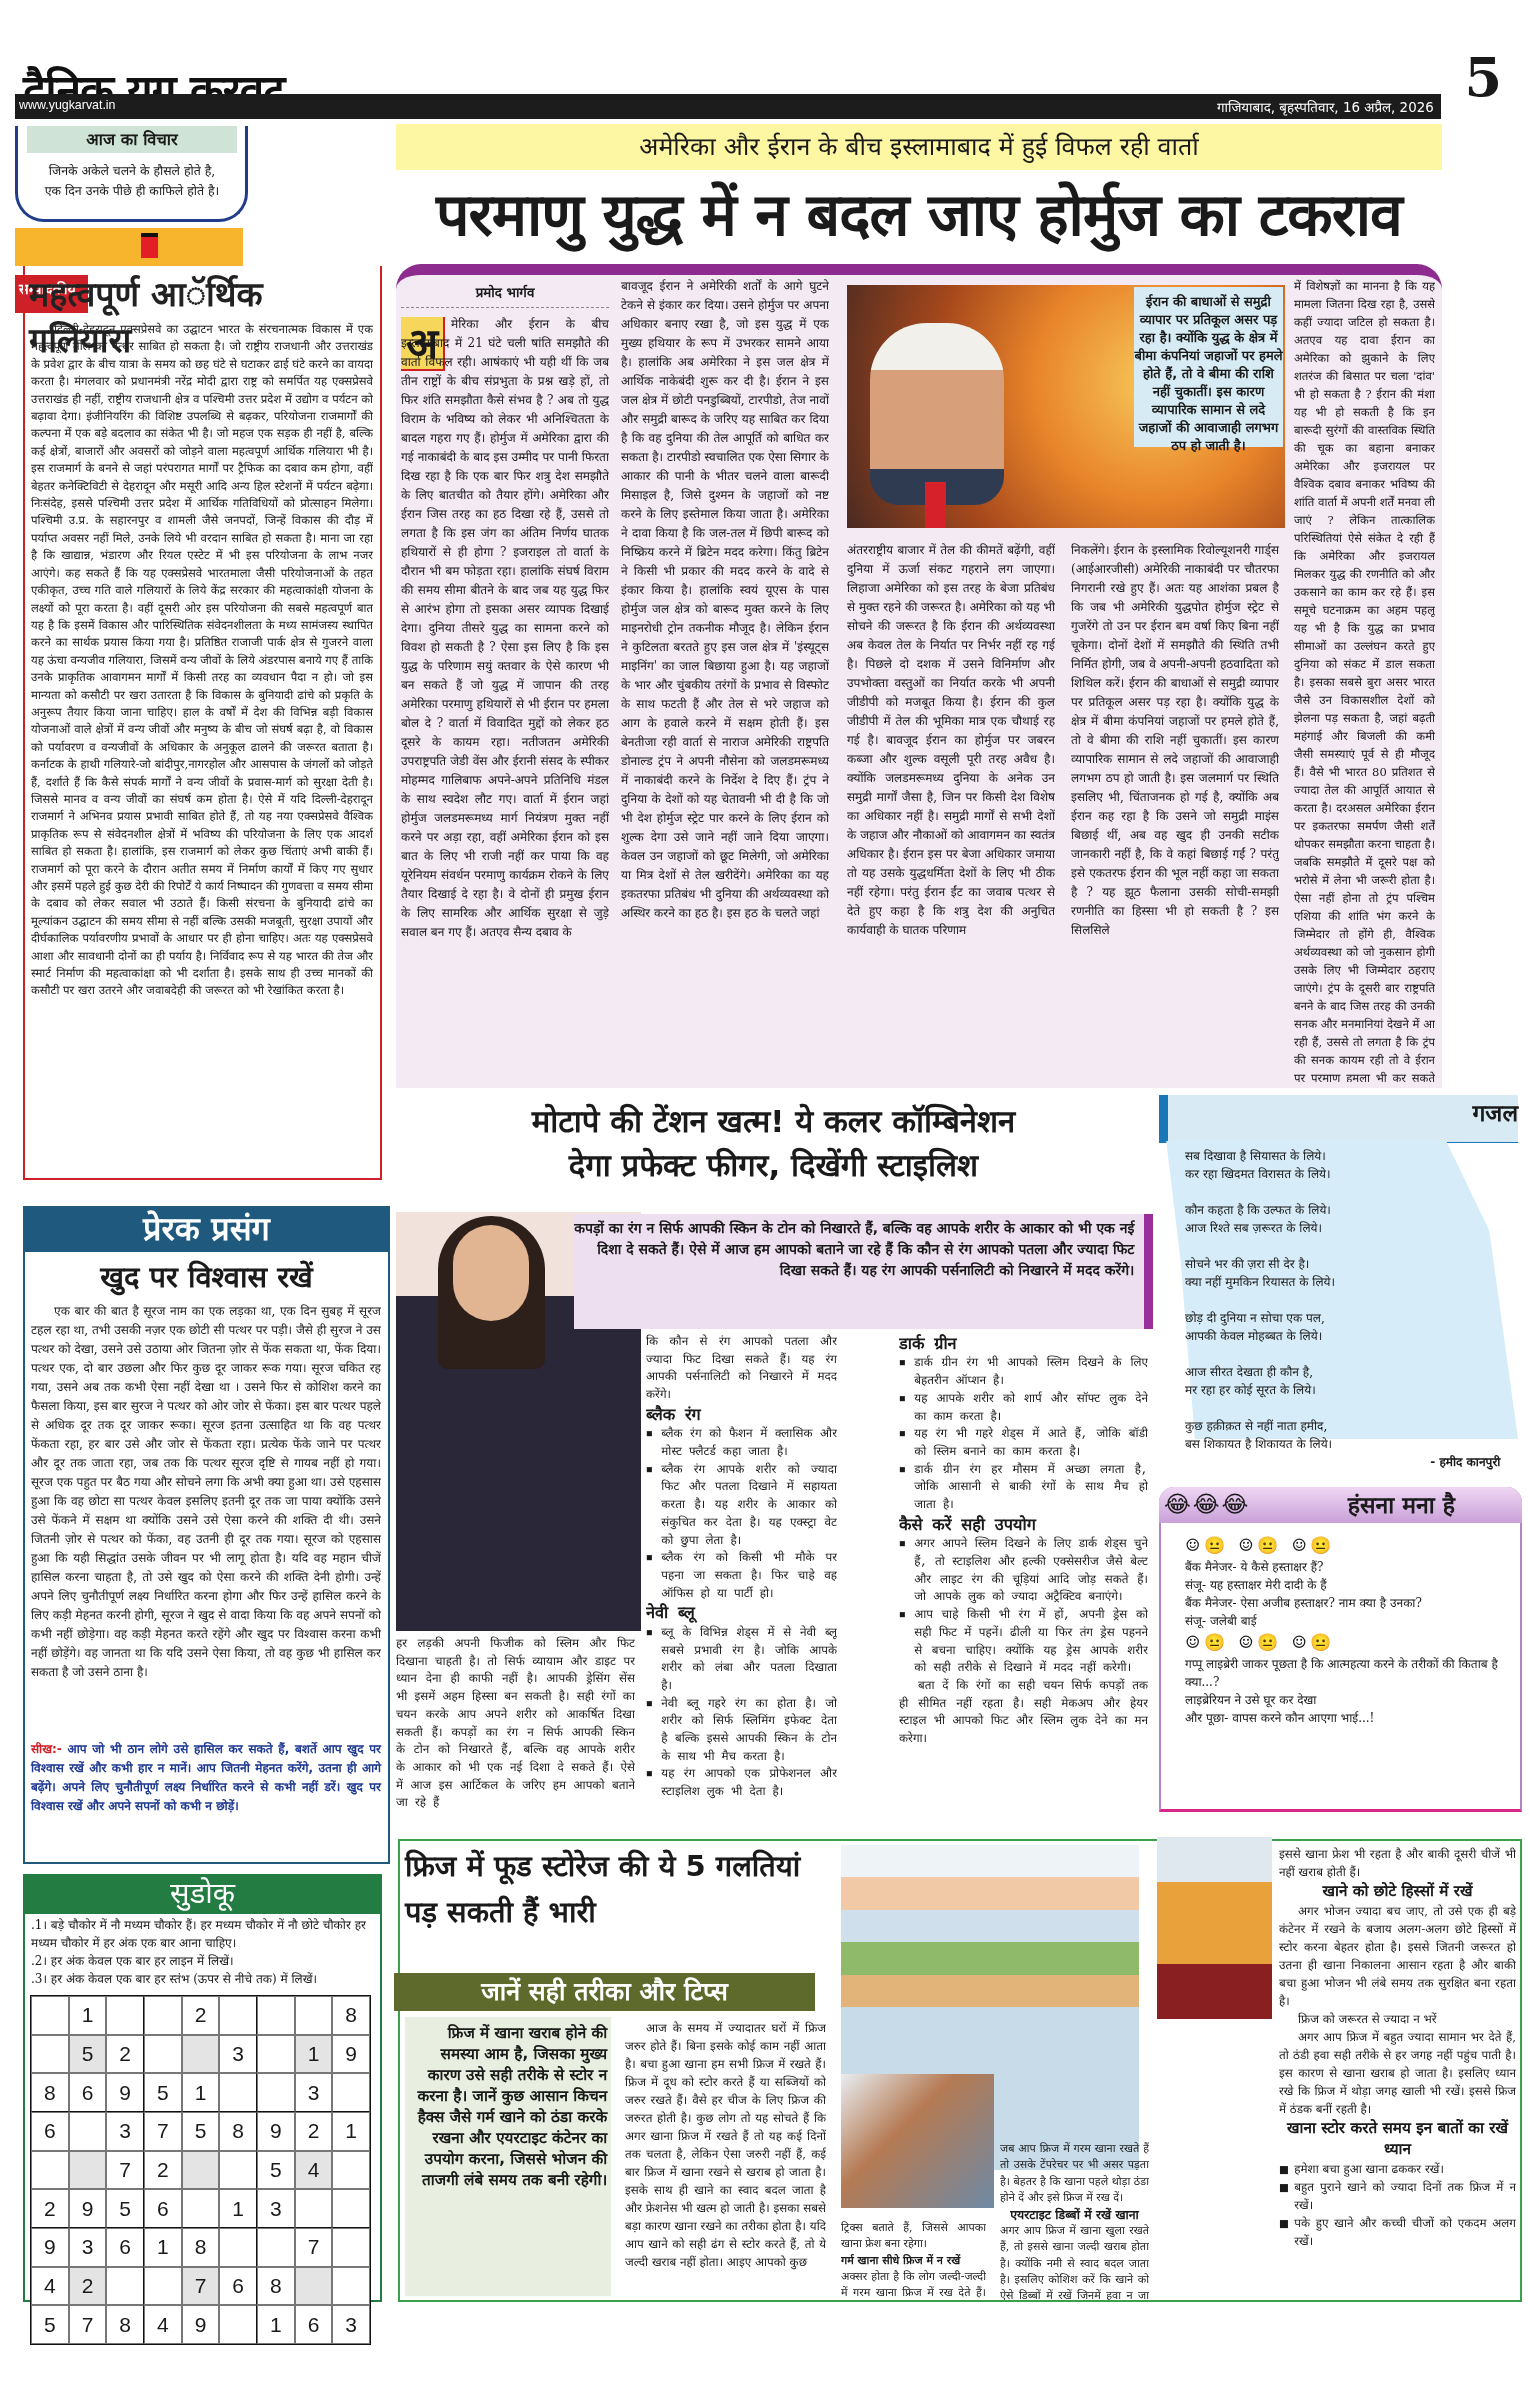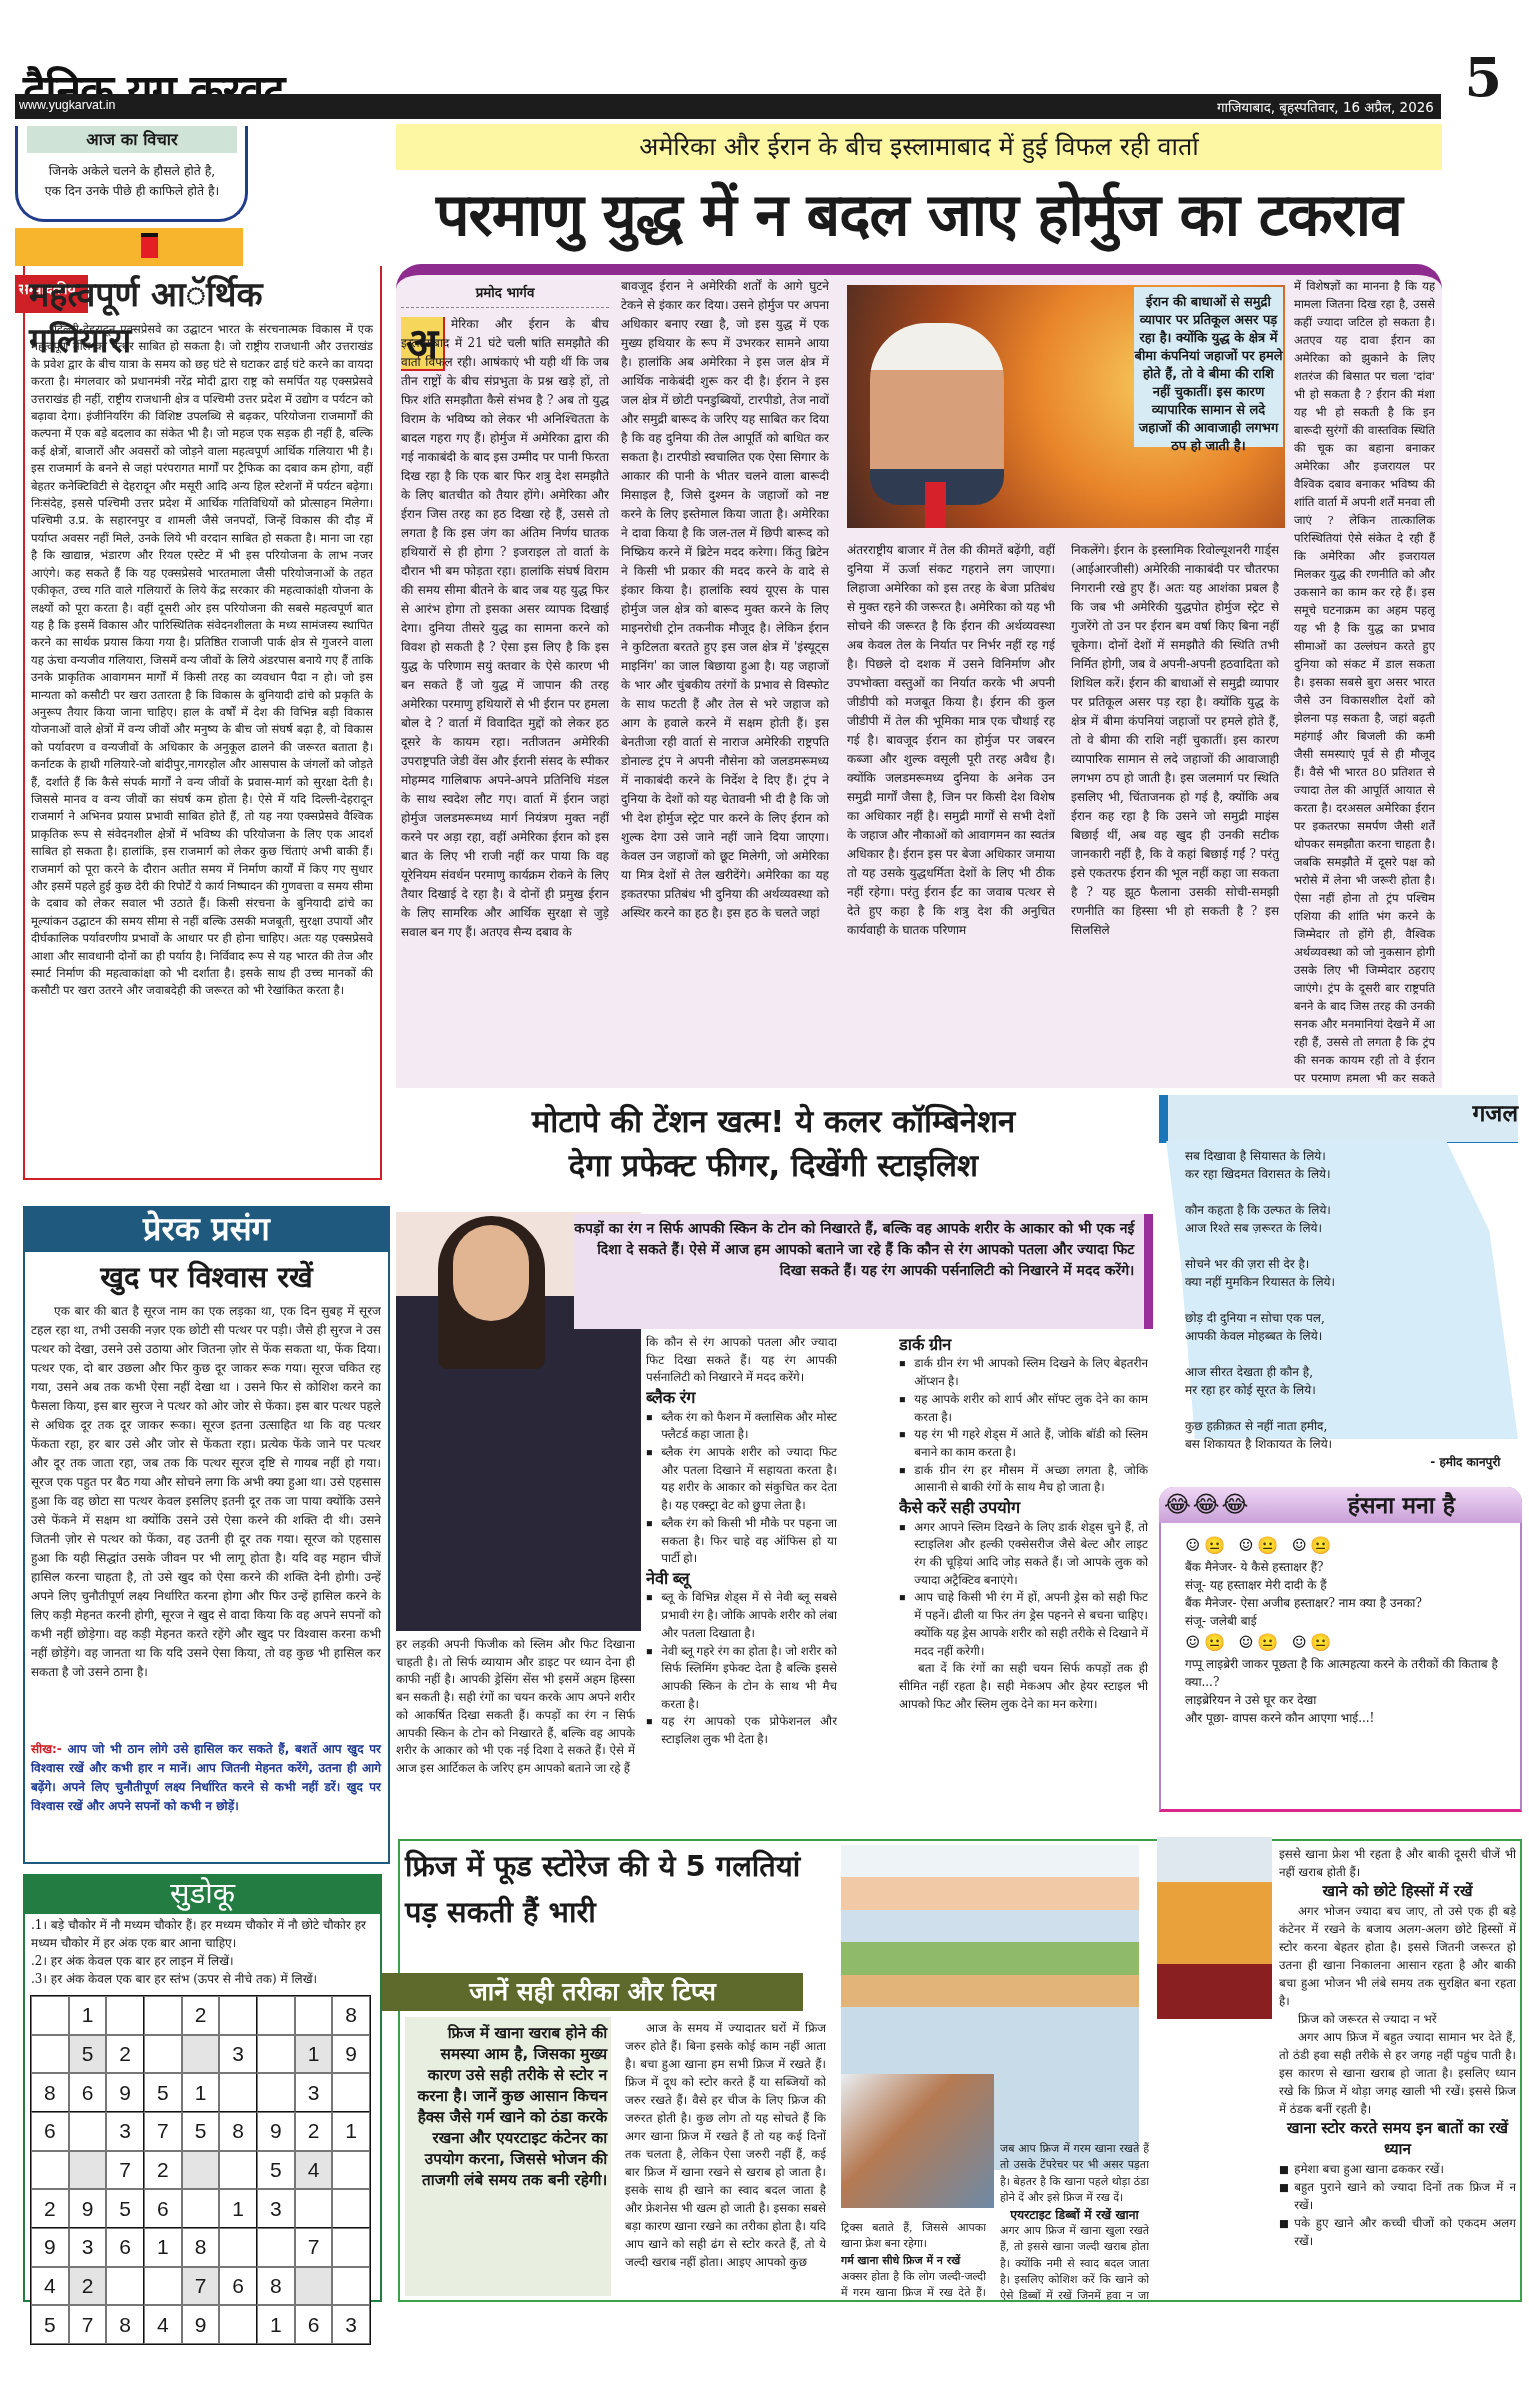--- a/index.html
+++ b/index.html
@@ -48,40 +48,40 @@
   .photo-trump { left: 847px; top: 285px; width: 438px; height: 243px; background: radial-gradient(circle at 70% 40%, #f7c85a 0%, #e8842a 35%, #a6481c 65%, #4a2a22 100%); overflow: hidden; }
   .trump-face { position: absolute; left: 23px; top: 38px; width: 134px; height: 182px; border-radius: 57px 57px 29px 29px; background: linear-gradient(#f1f0ea 0 26%, #d8a07a 26% 80%, #2f3b50 80%); }
   .trump-tie { position: absolute; left: 78px; top: 197px; width: 21px; height: 46px; background: #d6202a; }
   .pullquote { left: 1134px; top: 287px; width: 149px; height: 160px; background: #d6ebf4; text-align: center; font-weight: bold; font-size: 13px; line-height: 18px; padding-top: 5.7px; }
   
   .fa-head { left: 396px; top: 1099px; width: 755px; text-align: center; font-size: 31px; font-weight: bold; line-height: 44px; }
   .fa-photo { left: 396px; top: 1212px; width: 245px; height: 419px; background: linear-gradient(180deg, #f1e3dc 0 20%, #2a2838 20% 100%); overflow: hidden; }
   .fa-face { position: absolute; left: 57px; top: 13.4px; width: 76px; height: 96px; border-radius: 38px; background: #e2b592; }
   .fa-hair { position: absolute; left: 42px; top: 3.8px; width: 107px; height: 153px; border-radius: 54px 54px 9.6px 9.6px; background: #2d1f1a; z-index: 0; }
   .fa-deck { left: 574px; top: 1214px; width: 579px; height: 115px; background: #eedff0; border-right: 9.6px solid #9a2e9a; text-align: right; padding: 3.8px 9.6px 0 0; font-weight: bold; font-size: 14px; line-height: 21px; }
-  .fa-col { font-size: 11.8px; line-height: 17.7px; font-family: Liberation Sans, sans-serif; text-align: justify; }
+  .fa-col { font-size: 11.8px; line-height: 17.7px; font-family: Liberation Mono, monospace; text-align: justify; }
   .fa-sub { font-size: 16.3px; font-weight: bold; margin: 1.9px 0; }
   .bul { padding-left: 15.3px; position: relative; }
   .bul::before { content: "■"; position: absolute; left: 0; top: 0; font-size: 10.5px; }
   
   .gz-head { left: 1159px; top: 1095px; width: 359px; height: 48px; background: #d8ebf5; border-left: 9.6px solid #1976b8; border-bottom: 1.9px solid #1976b8; text-align: right; font-size: 23px; font-weight: bold; line-height: 36px; }
   .gz-body { left: 1159px; top: 1141px; width: 359px; height: 298px; background: #d6ecf8; clip-path: polygon(2% 0, 80% 0, 92% 30%, 100% 100%, 10% 100%, 6% 40%); }
   .gz-text { left: 1185px; top: 1147px; width: 325px; font-family: "DejaVu Serif", serif; font-size: 12px; line-height: 18px; }
   .gz-line { display: block; }
   .gz-author { text-align: right; font-weight: bold; padding-right: 9.6px; }
   
   .hm-box { left: 1159px; top: 1487px; width: 363px; height: 325px; border: 2.9px solid #b582c4; border-radius: 15.3px 15.3px 0 0; background: #fff; border-bottom: 3.8px solid #d7278b; }
   .hm-head { left: 1159px; top: 1487px; width: 363px; height: 36px; background: linear-gradient(#efd7f4, #c9a0d8); border-radius: 15.3px 15.3px 0 0; text-align: right; padding-right: 67px; font-size: 23px; font-weight: bold; line-height: 36px; }
   .hm-laugh { left: 1164px; top: 1491px; font-size: 23px; letter-spacing: 1.9px; }
   .hm-text { left: 1185px; top: 1533px; width: 325px; font-family: "DejaVu Serif", serif; font-size: 12px; line-height: 18px; }
   .smileys { font-size: 17px; letter-spacing: 3.8px; line-height: 25px; }
   
   .fr-box { left: 398px; top: 1839px; width: 1124px; height: 463px; border: 2.9px solid #3aa04a; }
   .fr-head { left: 405px; top: 1843px; width: 421px; font-size: 29px; font-weight: bold; line-height: 46px; }
-  .fr-sub { left: 382px; top: 1973px; width: 421px; height: 38px; background: #5d6a2c; color: #fff; text-align: center; font-size: 25px; font-weight: bold; line-height: 38px; }
+  .fr-sub { left: 394px; top: 1973px; width: 421px; height: 38px; background: #5d6a2c; color: #fff; text-align: center; font-size: 25px; font-weight: bold; line-height: 38px; }
   .fr-deck { left: 405px; top: 2017px; width: 206px; height: 279px; background: #e9efe0; text-align: right; padding: 5.7px 3.8px 0 0; font-size: 15.3px; font-weight: bold; line-height: 21px; }
   .fr-photo1 { left: 841px; top: 1845px; width: 298px; height: 325px; background: linear-gradient(#eef3f8 0 10%, #f1c9a6 10% 20%, #cfe0ec 20% 30%, #8fba6a 30% 40%, #e2b47a 40% 50%, #c8dbe8 50%, #c8dbe8); }
   .fr-photo2 { left: 841px; top: 2074px; width: 153px; height: 134px; background: linear-gradient(135deg, #e9eef2, #b57a53 40%, #6e8aa6); }
   .fr-photo3 { left: 1157px; top: 1837px; width: 115px; height: 182px; background: linear-gradient(#dfe7ef 0 25%, #e8a13b 25% 70%, #8a1f22 70%); }
   .fr-col { font-size: 11.8px; line-height: 18px; font-family: "DejaVu Serif", serif; text-align: justify; }
   .fr-sh { font-size: 15.3px; font-weight: bold; line-height: 21px; text-align: center; }
 </style>
 </head>
 <body>
 

